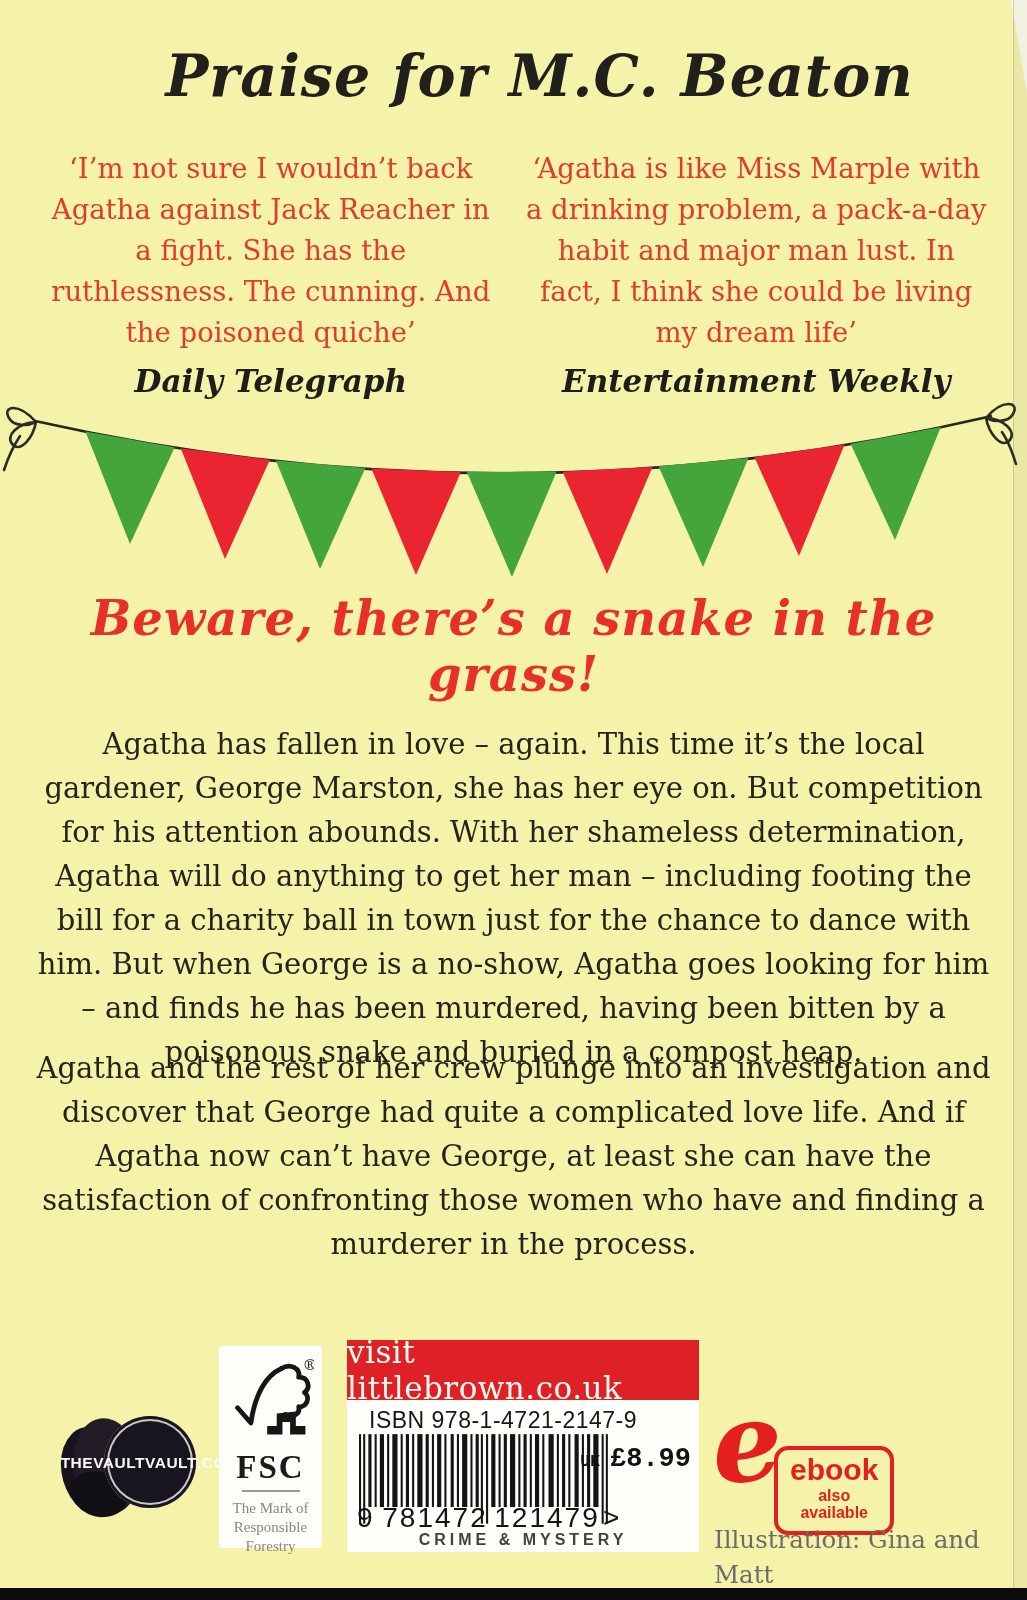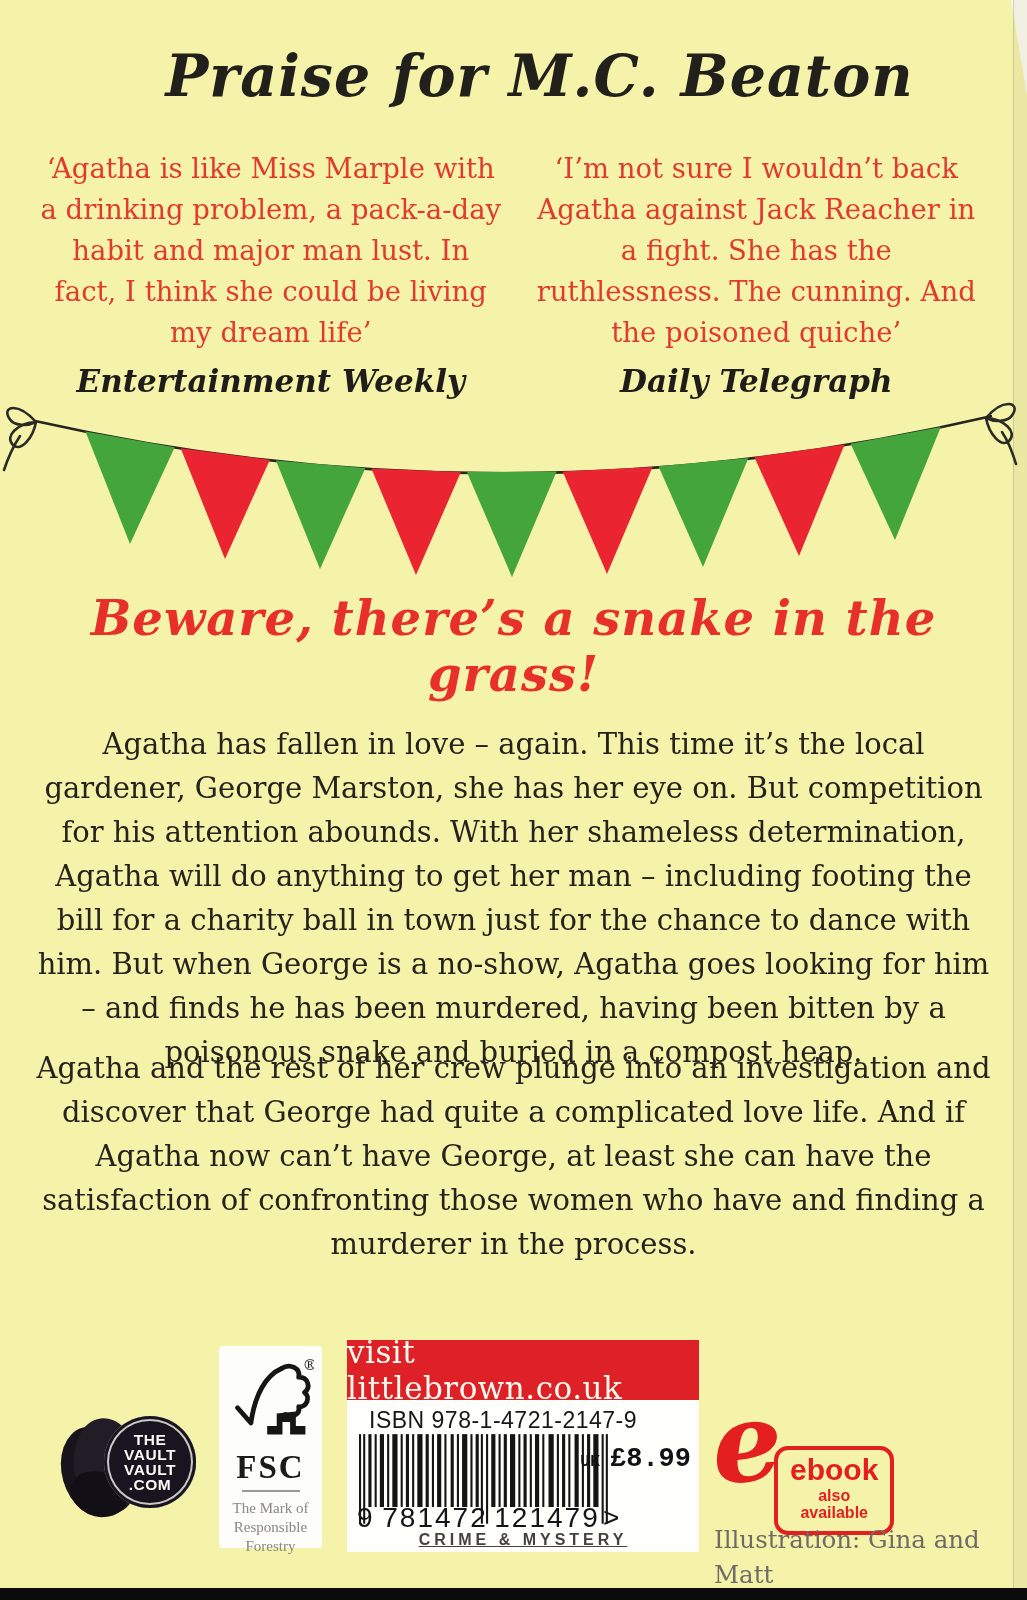--- a/index.html
+++ b/index.html
@@ -43,21 +43,21 @@
   
   .crime-vault{ position:absolute; left:62px; top:1414px; width:134px; height:104px; }
   .cv-back, .cv-back2, .cv-smudge{ position:absolute; background:#18141c; border-radius:50%; }
   .cv-back{ left:0; top:12px; width:66px; height:92px; transform:rotate(-16deg); }
   .cv-back2{ left:12px; top:4px; width:66px; height:96px; transform:rotate(-8deg); background:#211c26;}
   .cv-smudge{ left:8px; top:58px; width:58px; height:44px; transform:rotate(18deg); background:#120f16;}
   .cv-front{
     position:absolute; left:42px; top:2px; width:92px; height:92px; border-radius:50%;
     background:#191520;
     box-shadow: inset 0 0 0 3px #191520, inset 0 0 0 5px rgba(250,250,238,.78);
-    display:flex; flex-direction:column; align-items:center; justify-content:center;
+    display:flex; flex-direction:row; align-items:center; justify-content:center;
   }
   .cv-line{
     color:#fbfbf6; font-family:"Liberation Sans",sans-serif; font-weight:bold;
     font-size:15.5px; line-height:15px; letter-spacing:.5px;
   }
   .fsc-box{
     position:absolute; left:219px; top:1346px; width:103px; height:202px;
     background:#fdfdf9; border-radius:4px; text-align:center;
   }
   .fsc-logo{ margin-top:10px; }
@@ -90,21 +90,21 @@
   .bc-digits{
     position:absolute; left:10px; top:102px; width:262px; display:flex; align-items:baseline;
     font-family:"Liberation Sans",sans-serif; font-size:28px; color:#141417;
   }
   .bc-d1{ width:22px; }
   .bc-g1,.bc-g2{ flex:1; text-align:center; letter-spacing:2px; }
   .bc-arrow{ width:16px; }
   .bc-category{
     position:absolute; left:0; bottom:3px; width:100%; text-align:center;
     font-family:"Liberation Sans",sans-serif; font-size:16px; letter-spacing:4px;
-    color:#45423e; font-weight:bold;text-decoration:underline;
+    color:#45423e; font-weight:bold;
   }
   .ebook{ position:absolute; left:712px; top:1412px; width:180px; height:112px; }
   .e-glyph{
     position:absolute; left:0; top:-24px;
     font-style:italic; font-weight:bold; font-size:110px; line-height:110px;
     color:var(--ebook-red,#e3201f); transform:rotate(-4deg);
   }
   .e-box{
     position:absolute; left:62px; top:34px; border:4px solid var(--ebook-red,#e3201f);
     border-radius:14px; padding:5px 12px 10px; text-align:center; background:transparent;
@@ -133,26 +133,26 @@
 </style>
 </head>
 <body>
 
 <div class="page">
 
   <div class="title">Praise for M.C. Beaton</div>
 
   <div class="quotes">
     <div class="quote">
+      <p class="quote-text">‘I’m not sure I wouldn’t back Agatha against Jack Reacher in a fight. She has the ruthlessness. The cunning. And the poisoned quiche’</p>
+      <div class="quote-source">Daily Telegraph</div>
+    </div>
+    <div class="quote">
       <p class="quote-text">‘Agatha is like Miss Marple with a drinking problem, a pack-a-day habit and major man lust. In fact, I think she could be living my dream life’</p>
       <div class="quote-source">Entertainment Weekly</div>
-    </div>
-    <div class="quote">
-      <p class="quote-text">‘I’m not sure I wouldn’t back Agatha against Jack Reacher in a fight. She has the ruthlessness. The cunning. And the poisoned quiche’</p>
-      <div class="quote-source">Daily Telegraph</div>
     </div>
   </div>
 
   <svg class="bunting-svg" viewBox="0 0 1027 198">
     <g fill="none" stroke="#2b2b25" stroke-width="2.6" stroke-linecap="round">
       <path d="M36 26 C 18 6 2 10 9 22 C 14 31 28 30 36 26 C 18 27 4 40 13 49 C 21 56 33 42 36 26"></path>
       <path d="M20 40 C 12 52 8 62 4 74"></path>
     </g>
     <g fill="none" stroke="#2b2b25" stroke-width="2.6" stroke-linecap="round">
       <path d="M986 22 C 1003 2 1020 6 1013 18 C 1008 27 994 26 986 22 C 1004 23 1018 36 1009 45 C 1001 52 989 38 986 22"></path>

